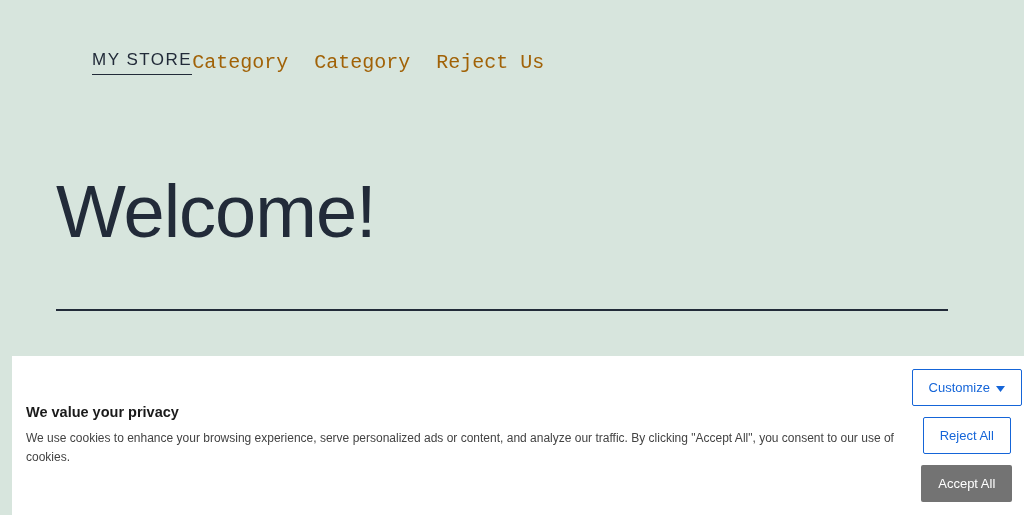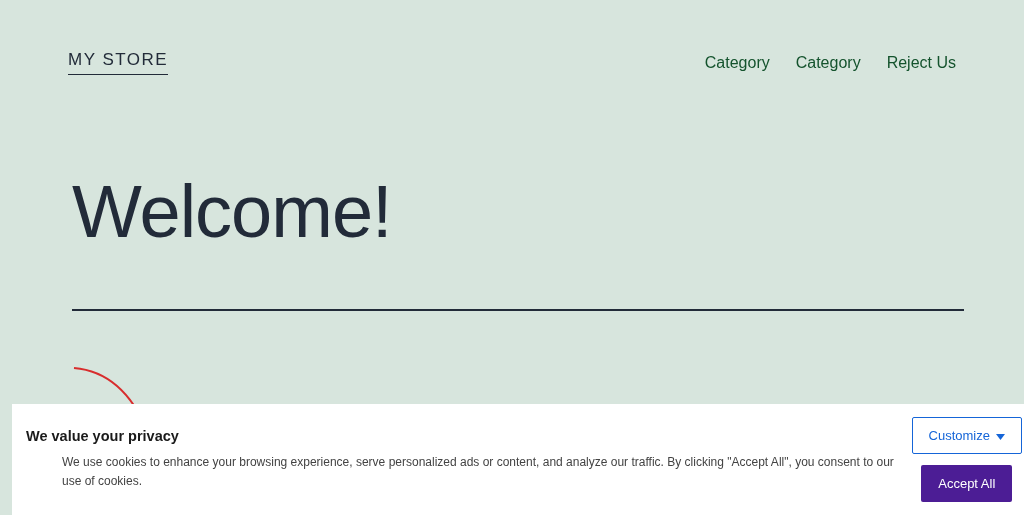--- a/index.html
+++ b/index.html
@@ -5,44 +5,46 @@
     * { box-sizing: border-box; margin: 0; padding: 0; }
     html, body { width: 1024px; height: 515px; overflow: hidden; font-family: -apple-system, BlinkMacSystemFont, "Segoe UI", Helvetica, Arial, sans-serif; }
     .page {
       width: 1024px;
       height: 515px;
       background: #d7e5dd;
       position: relative;
     }
     .header {
       display: flex;
-      justify-content: space-between;
+      justify-content: flex-start;
       align-items: center;
       padding: 50px 68px 0 68px;
+      margin-left: 24px;
     }
     .logo {
       font-size: 17px;
       font-weight: 500;
       letter-spacing: 1.5px;
       color: #222b39;
       border-bottom: 1.5px solid #222b39;
       padding-bottom: 4px;
       cursor: pointer;
     }
     .nav {
       display: flex;
       gap: 26px;
     }
     .nav-item {
-      font-size: 16px;
-      color: #14532d;
+      font-size: 20px;
+      color: #a16207;
       cursor: pointer;
+      font-family: Liberation Mono, monospace;
     }
     .hero {
-      padding: 100px 68px 0 72px;
+      padding: 100px 68px 0 56px;
     }
     .hero-title {
       font-size: 74px;
       font-weight: 400;
       color: #222b39;
       letter-spacing: -1px;
       line-height: 1;
     }
     .hero-divider {
       width: 892px;
@@ -74,21 +76,20 @@
     .cookie-title {
       font-size: 14.5px;
       font-weight: 700;
       color: #1a1a1a;
       margin-bottom: 9px;
     }
     .cookie-desc {
       font-size: 12px;
       line-height: 1.55;
       color: #434343;
-      margin-left: 36px;
     }
     .cookie-actions {
       display: flex;
       gap: 11px;
       align-items: center;
       flex-shrink: 0;
       flex-direction: column;
     }
     .btn {
       font-size: 13px;
@@ -100,21 +101,21 @@
       align-items: center;
       gap: 6px;
       border: 1px solid transparent;
     }
     .btn-outline {
       background: #ffffff;
       border: 1px solid #1565d8;
       color: #1565d8;
     }
     .btn-primary {
-      background: #4c1d95;
+      background: #737373;
       color: #ffffff;
     }
     .caret {
       display: inline-block;
     }
   </style>
 </head>
 <body>
 
 <div class="page">
@@ -149,19 +150,22 @@
     </div>
     <div class="cookie-actions">
       <button class="btn btn-outline">
         <span>Customize</span>
         <span class="caret">
           <svg width="9" height="6" viewBox="0 0 9 6">
               <path d="M0 0 L9 0 L4.5 6 Z" fill="#1565d8"></path>
             </svg>
         </span>
       </button>
+      <button class="btn btn-outline">
+        <span>Reject All</span>
+      </button>
       <button class="btn btn-primary">
         <span>Accept All</span>
       </button>
     </div>
   </div>
 
 </div>
 
 </body></html>

